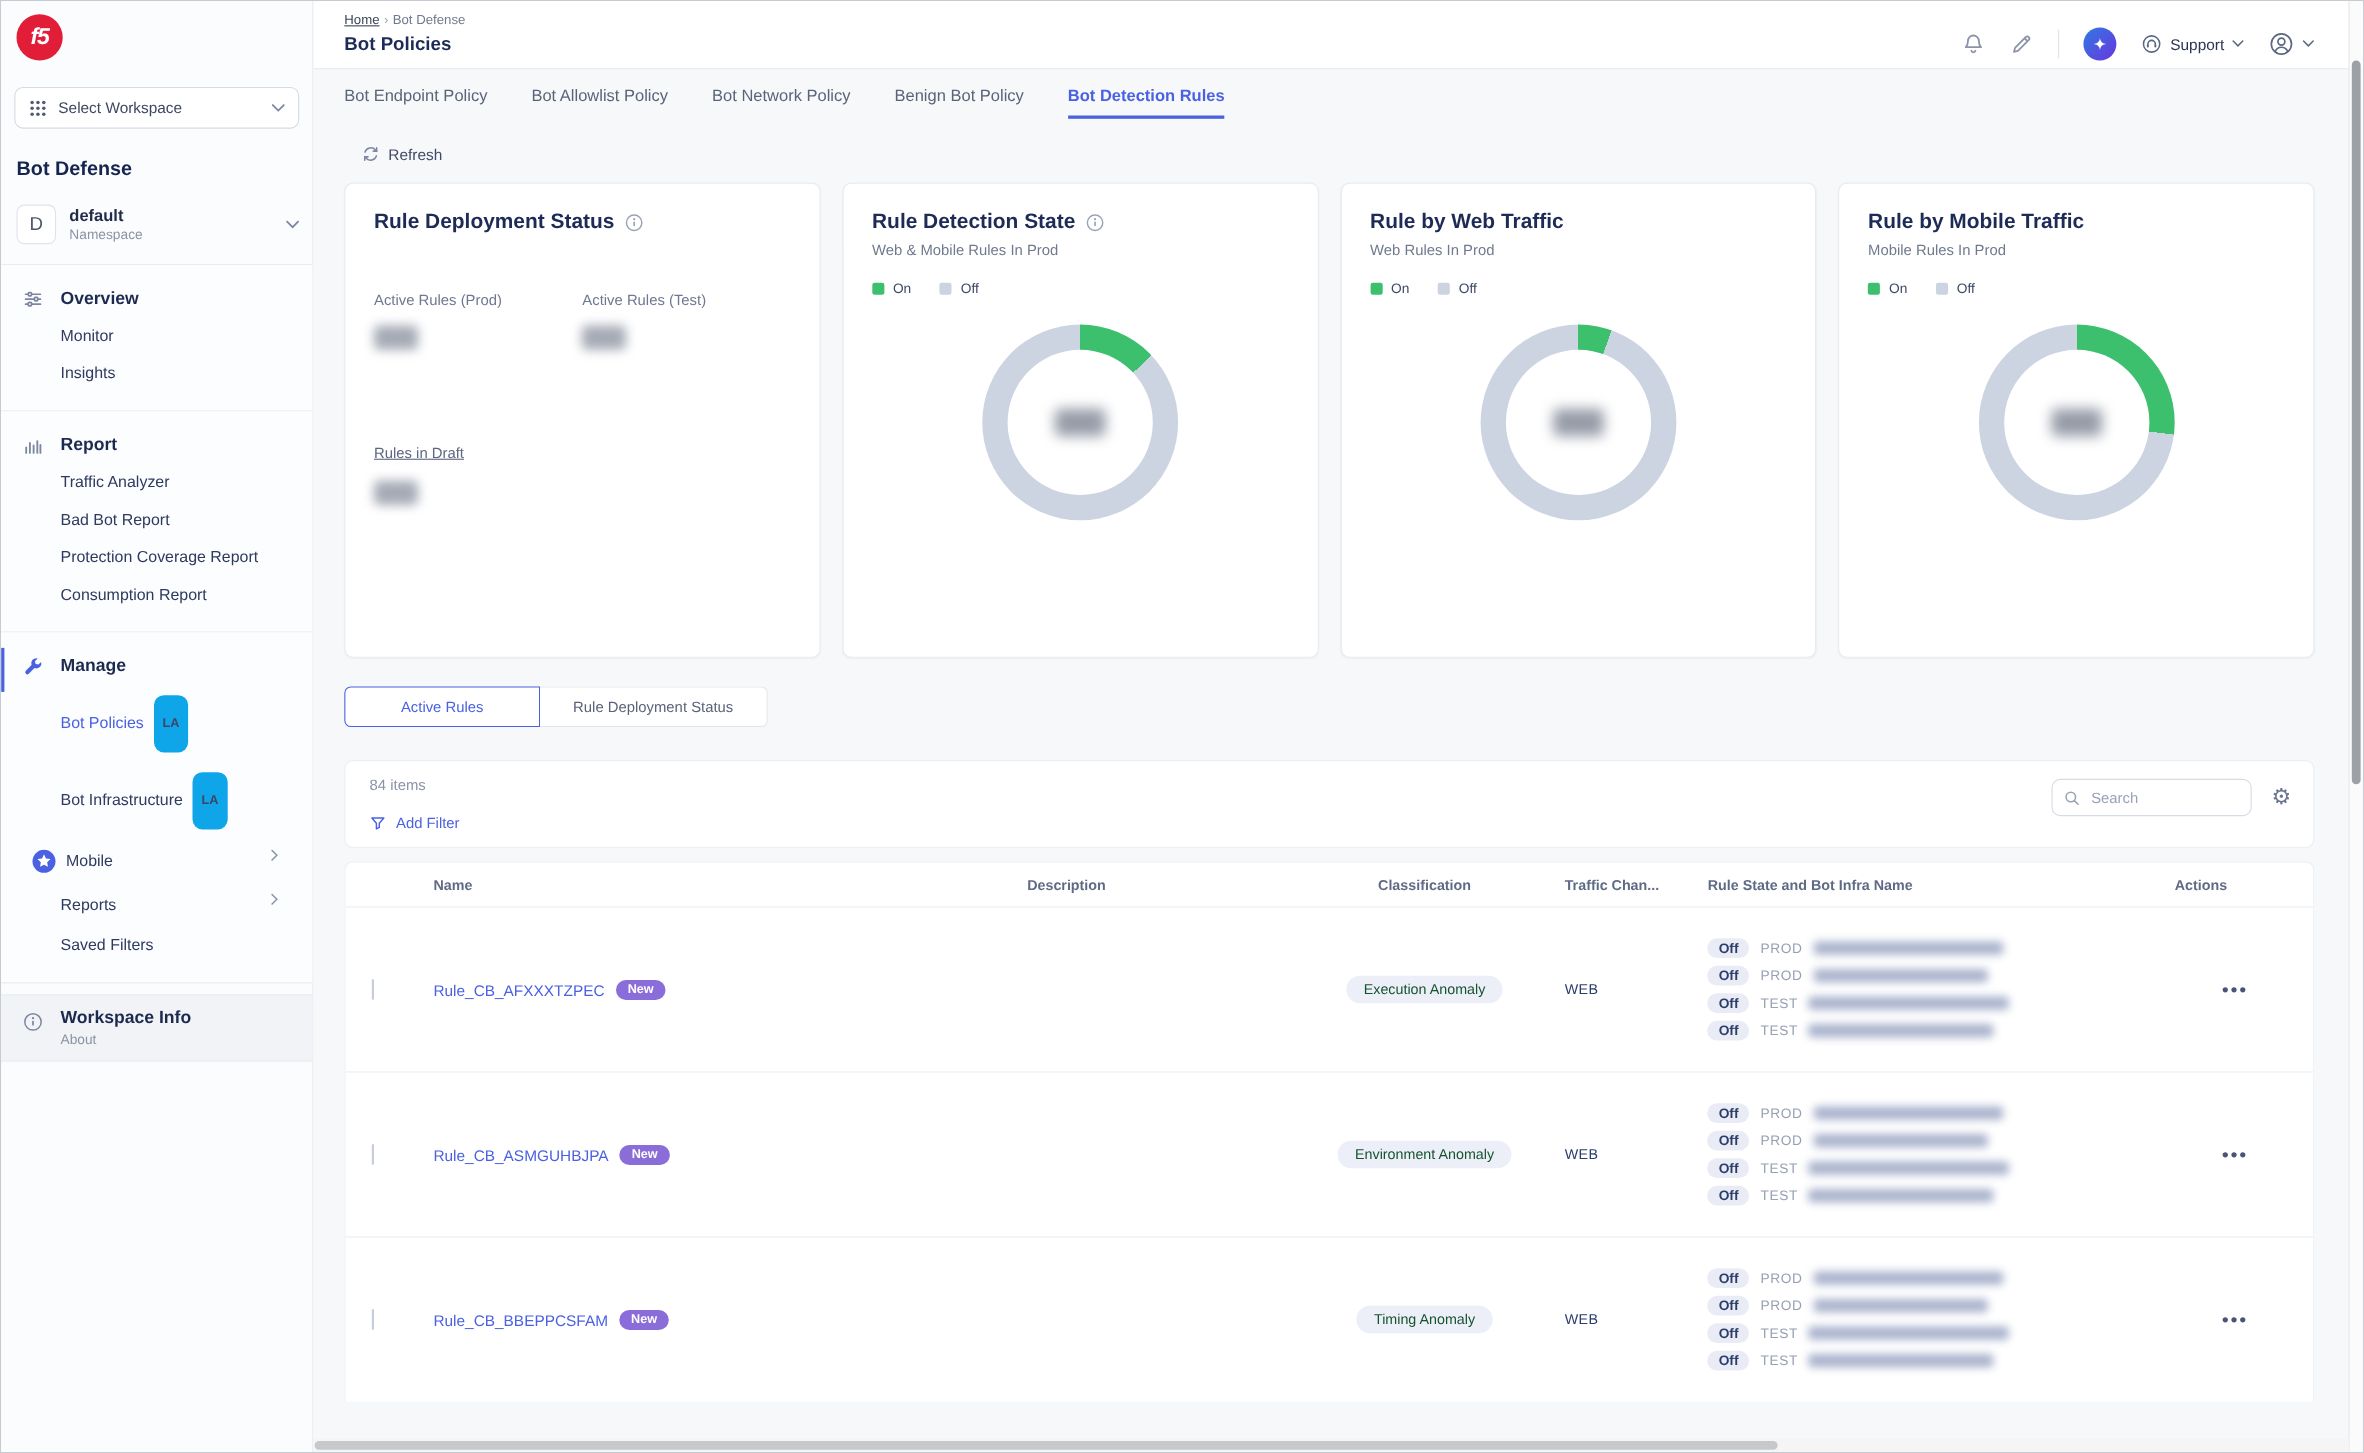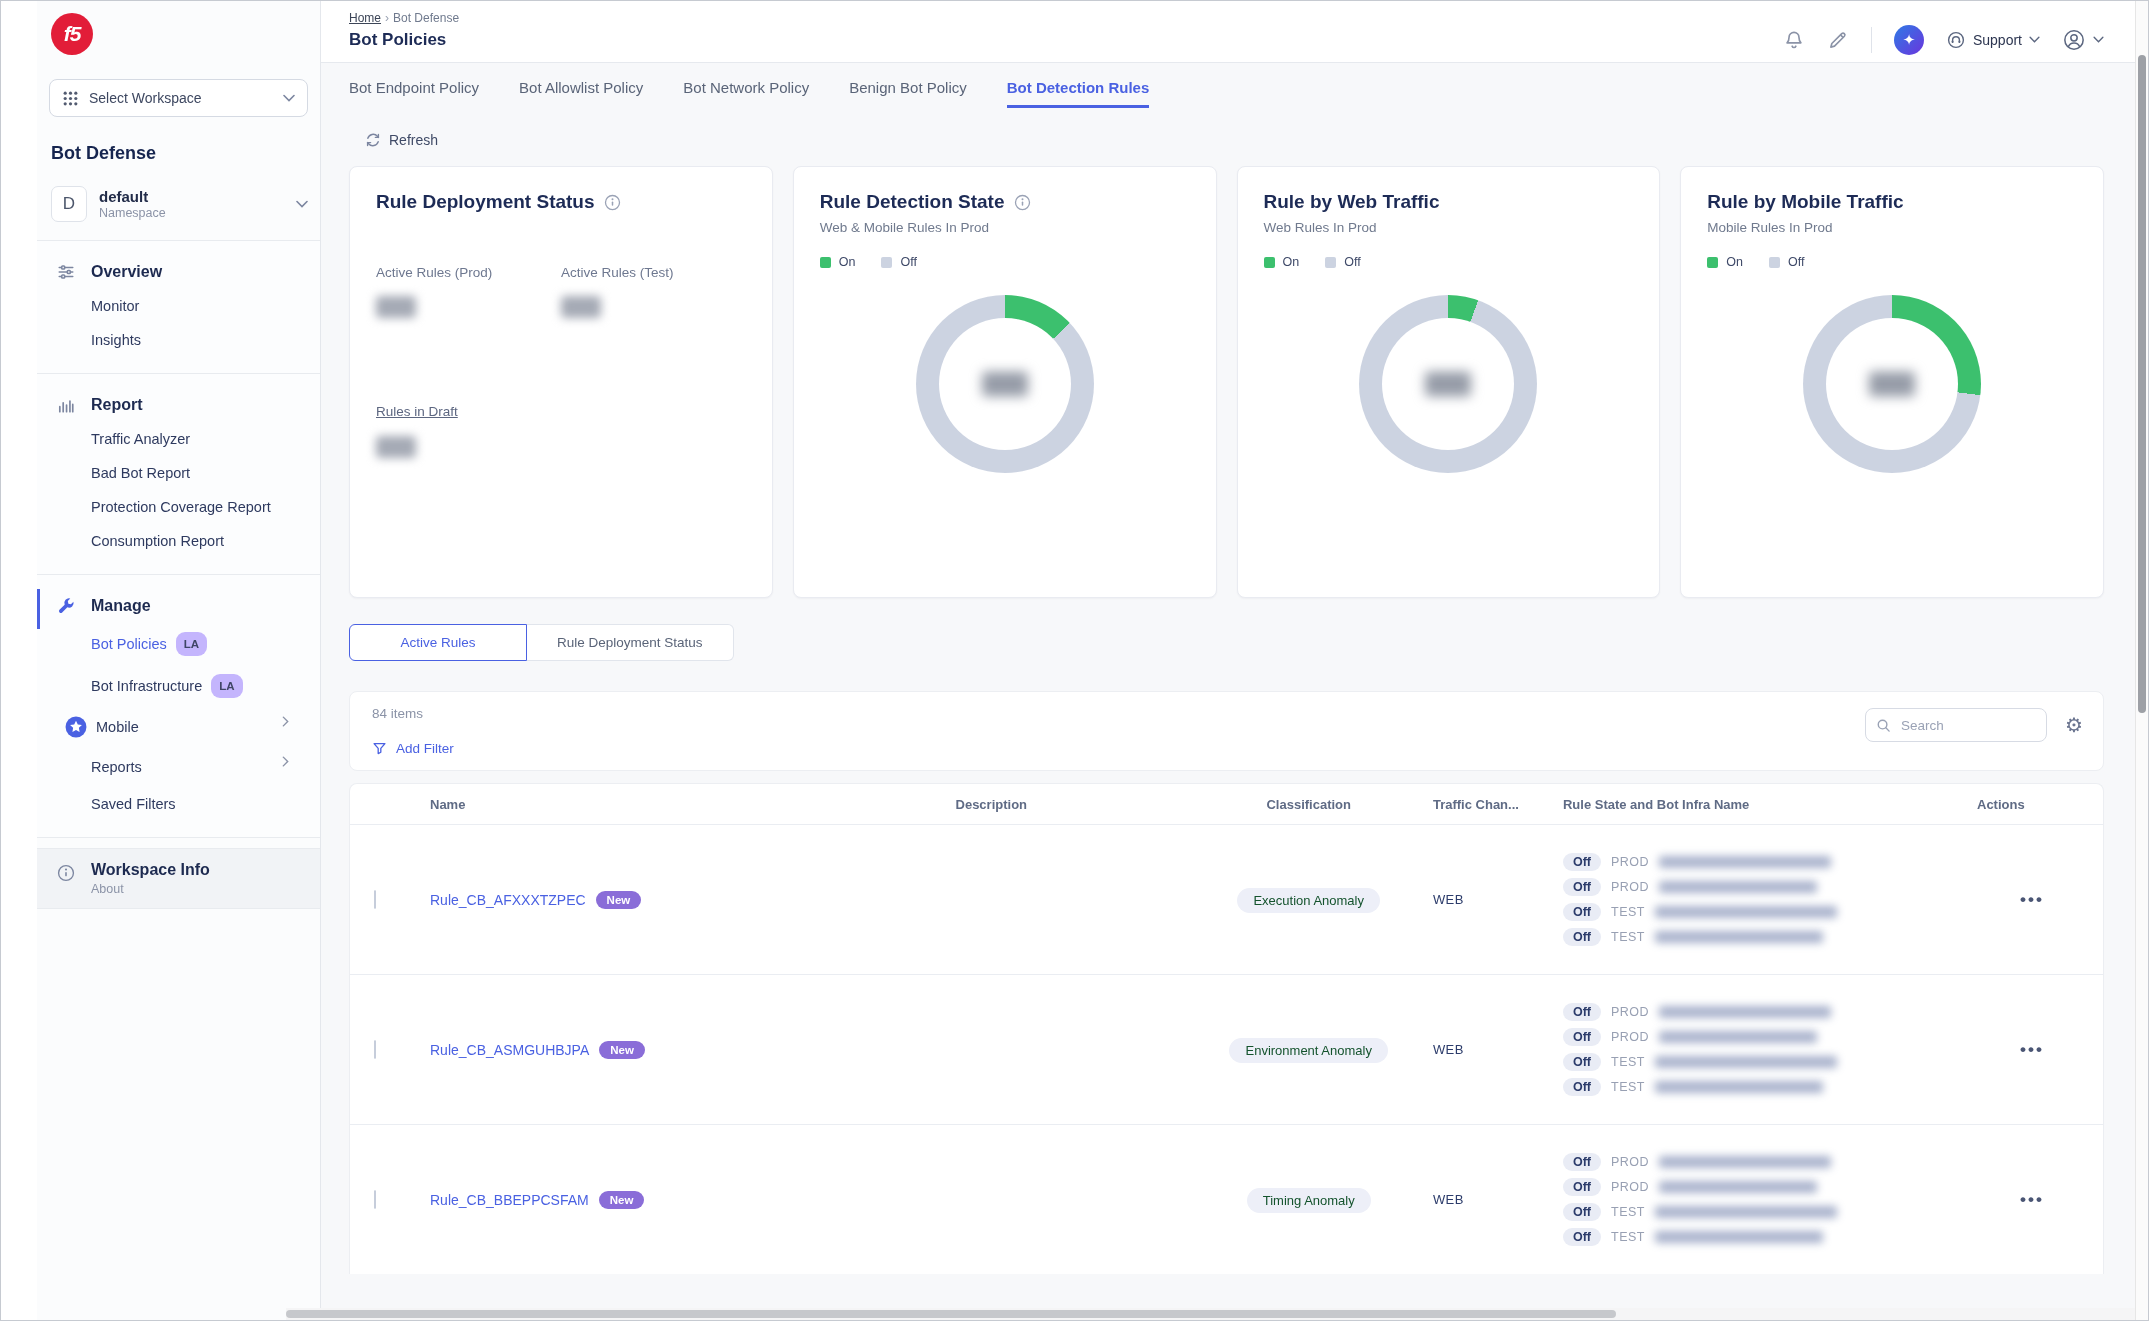--- a/index.html
+++ b/index.html
@@ -2,21 +2,21 @@
 <html><head>
 <meta charset="utf-8">
 <style>
   * { box-sizing: border-box; }
   html,body { margin:0; padding:0; }
   body {
     width:2149px; height:1321px; overflow:hidden; position:relative;
     font-family:"Liberation Sans", sans-serif;
     background:#fff; border:1px solid #c6cad1; color:#2b3a66;
   }
-  .app { display:flex; height:100%;margin-left:36px; }
+  .app { display:flex; height:100%; }
 
   
   .sidebar { width:284px; flex:0 0 284px; background:#fbfcfd; border-right:1px solid #e4e7ec; display:flex; flex-direction:column; }
   .logo { width:42px; height:42px; border-radius:50%; background:#e21d38; color:#fff; margin:12px 0 0 14px;
           display:flex; align-items:center; justify-content:center; font-weight:bold; font-style:italic; font-size:21px; letter-spacing:-1px; }
   .ws-btn { margin:24px 12px 0 12px; height:38px; background:#fff; border:1px solid #d5dae3; border-radius:8px;
             display:flex; align-items:center; padding:0 12px; gap:10px; color:#3d4760; font-size:14px; cursor:pointer; }
   .ws-btn .grow { flex:1; }
   .product-title { margin:26px 0 0 14px; font-size:18px; font-weight:bold; color:#16254f; }
   .ns-row { display:flex; align-items:center; gap:12px; margin:22px 12px 0 14px; padding-bottom:18px; }
@@ -27,21 +27,21 @@
   .nav { border-top:1px solid #e8ebef; }
   .nav-section { padding:14px 0 16px 0; border-bottom:1px solid #e8ebef; position:relative; background:#fcfdfe; }
   .nav-section.active::before { content:""; position:absolute; left:0; top:14px; height:40px; width:3px; background:#4a61e2; }
   .nav-head { display:flex; align-items:center; gap:16px; padding:8px 14px 8px 20px; cursor:pointer; }
   .nav-head .nav-ico { width:18px; height:18px; color:#7c86a0; display:flex; }
   .nav-section.active .nav-head .nav-ico { color:#4a61e2; }
   .nav-head .nav-title { font-size:16px; font-weight:bold; color:#1d2a50; }
   .nav-item { display:flex; align-items:center; gap:9px; padding:9px 16px 9px 54px; font-size:14.5px; color:#2e3a5f; cursor:pointer; }
   .nav-item.active { color:#4a61e2; }
   .nav-item .chev { margin-left:auto; color:#8b93a7; }
-  .la-badge { background:#c4b5fd; color:#3f4566; font-size:11.5px; font-weight:bold; border-radius:9px; padding:6px 8px; }
+  .la-badge { background:#0ea5e9; color:#3f4566; font-size:11.5px; font-weight:bold; border-radius:9px; padding:20px 8px; }
   .mini-star { width:17px; height:17px; display:flex; margin-left:-26px; }
   .side-block { background:#f1f3f6; padding:12px 14px 12px 20px; display:flex; gap:16px; margin-top:0; border-top:1px solid #e8ebef; border-bottom:1px solid #e8ebef; cursor:pointer; }
   .side-block + .gap { height:12px; }
   .side-block .nav-ico { width:18px; height:18px; color:#7c86a0; margin-top:3px; }
   .side-block .b-title { font-size:16px; font-weight:bold; color:#1d2a50; }
   .side-block .b-sub { font-size:12.5px; color:#8b93a7; margin-top:3px; }
 
   
   .main { flex:1; background:#f7f8fa; position:relative; overflow:hidden; }
   .main-header { background:#fff; padding:10px 44px 0 28px; height:62px; border-bottom:1px solid #e6e9ee; display:flex; }

